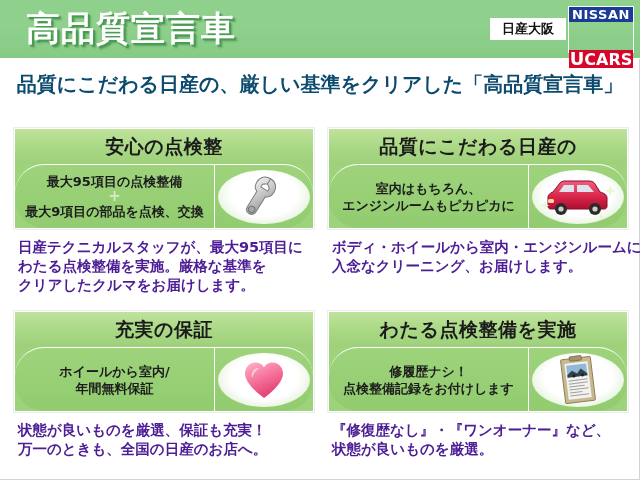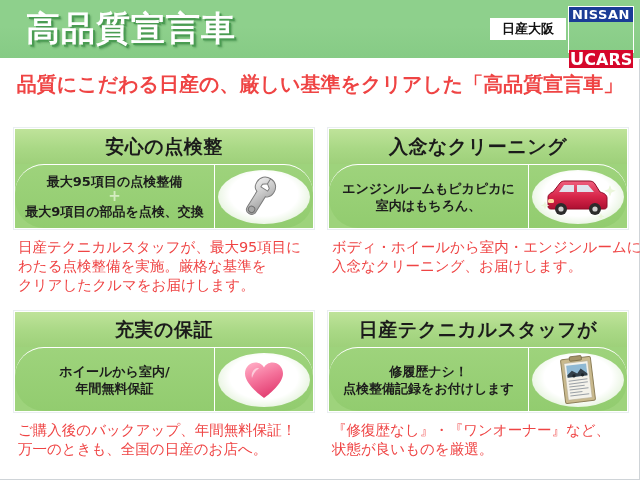--- a/index.html
+++ b/index.html
@@ -99,21 +99,21 @@
   .ucars-cars { font-size: 16px; line-height: 12px; }
 
   
   .headline {
     position: absolute;
     left: 0; top: 62px;
     width: 640px;
     text-align: center;
     font-size: 20px;
     font-weight: bold;
-    color: #ef4444;
+    color: #0c4a6e;
     line-height: 44px;
     letter-spacing: 0px;
     white-space: nowrap;
   }
 
   
   .grid {
     position: absolute;
     left: 14px;
     top: 128px;
@@ -185,23 +185,23 @@
     width: 92px;
     height: 54px;
     border-radius: 50%;
     background: radial-gradient(ellipse at 50% 45%, #ffffff 0%, #ffffff 52%, rgba(255,255,255,0.82) 70%, rgba(255,255,255,0.12) 100%);
     display: flex;
     align-items: center;
     justify-content: center;
   }
   .caption {
     padding: 9px 2px 0 4px;
-    color: #ef4444;
+    color: #4c1d95;
     font-size: 14.5px;
-    font-weight: normal;
+    font-weight: bold;
     line-height: 19px;
     letter-spacing: 0px;
     white-space: nowrap;
   }
 </style>
 </head>
 <body>
 
 <div class="page">
 
@@ -256,25 +256,25 @@
       </div>
       <div class="caption">
         <div>日産テクニカルスタッフが、最大95項目に</div>
         <div>わたる点検整備を実施。厳格な基準を</div>
         <div>クリアしたクルマをお届けします。</div>
       </div>
     </div>
 
     <div class="cell">
       <div class="card">
-        <div class="card-title">入念なクリーニング</div>
+        <div class="card-title">品質にこだわる日産の</div>
         <div class="card-body">
           <div class="card-sub">
+            <span>室内はもちろん、</span>
             <span>エンジンルームもピカピカに</span>
-            <span>室内はもちろん、</span>
           </div>
           <div class="icon-box">
             <div class="icon-ellipse">
               <svg width="76" height="44" viewBox="0 0 76 44">
                 <defs>
                   <linearGradient id="cg" x1="0" y1="0" x2="0" y2="1">
                     <stop offset="0%" stop-color="#ef5f7e"></stop>
                     <stop offset="55%" stop-color="#d8264a"></stop>
                     <stop offset="100%" stop-color="#ad0f31"></stop>
                   </linearGradient>
@@ -326,28 +326,28 @@
                 <path d="M22,39 C22,39 3,26 3,14.5 C3,8 8,3.5 13.5,3.5
                          C17.5,3.5 20.6,5.8 22,8.6 C23.4,5.8 26.5,3.5 30.5,3.5
                          C36,3.5 41,8 41,14.5 C41,26 22,39 22,39 Z" fill="url(#hg)"></path>
                 <path d="M13,10 C10,12 9,16 10,19 C12,14 14,11 17,9.5 C16,8.8 14.5,8.8 13,10 Z" fill="#ffffff" opacity="0.55"></path>
               </svg>
             </div>
           </div>
         </div>
       </div>
       <div class="caption">
-        <div>ご購入後のバックアップ、年間無料保証！</div>
+        <div>状態が良いものを厳選、保証も充実！</div>
         <div>万一のときも、全国の日産のお店へ。</div>
       </div>
     </div>
 
     <div class="cell">
       <div class="card">
-        <div class="card-title">日産テクニカルスタッフが</div>
+        <div class="card-title">わたる点検整備を実施</div>
         <div class="card-body">
           <div class="card-sub">
             <span>修履歴ナシ！</span>
             <span>点検整備記録をお付けします</span>
           </div>
           <div class="icon-box">
             <div class="icon-ellipse">
               <svg width="46" height="50" viewBox="0 0 46 50">
                 <g transform="rotate(-7 23 25)">
                   <rect x="8" y="3" width="30" height="44" rx="1.5" fill="#c9b98d" stroke="#8d7f58" stroke-width="1"></rect>

